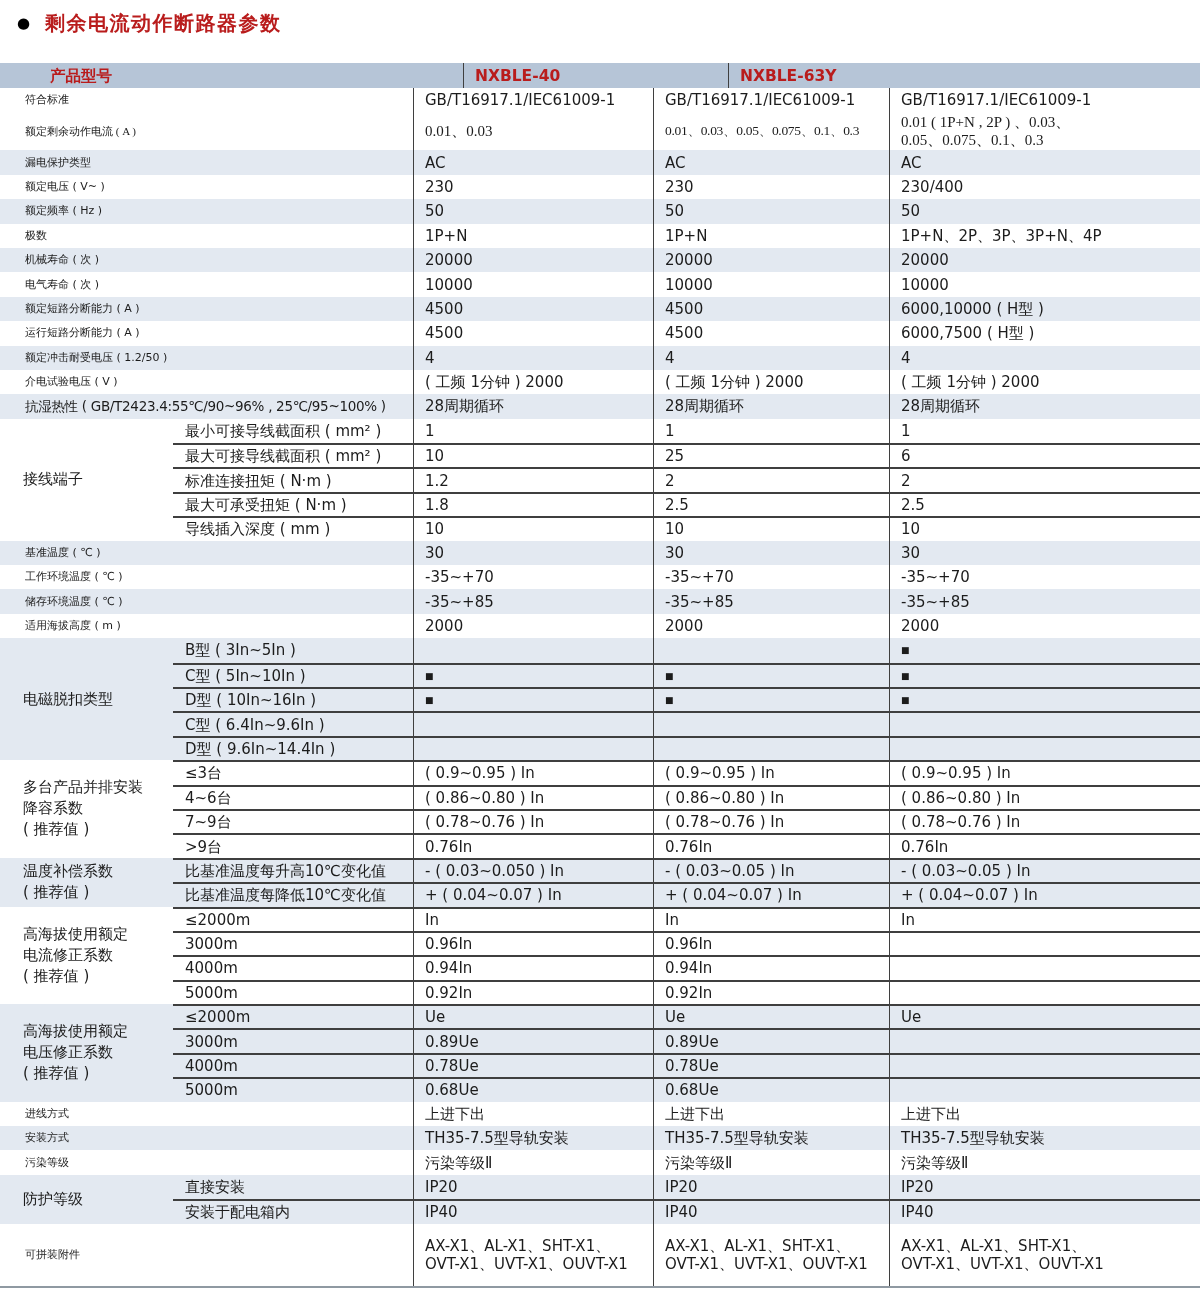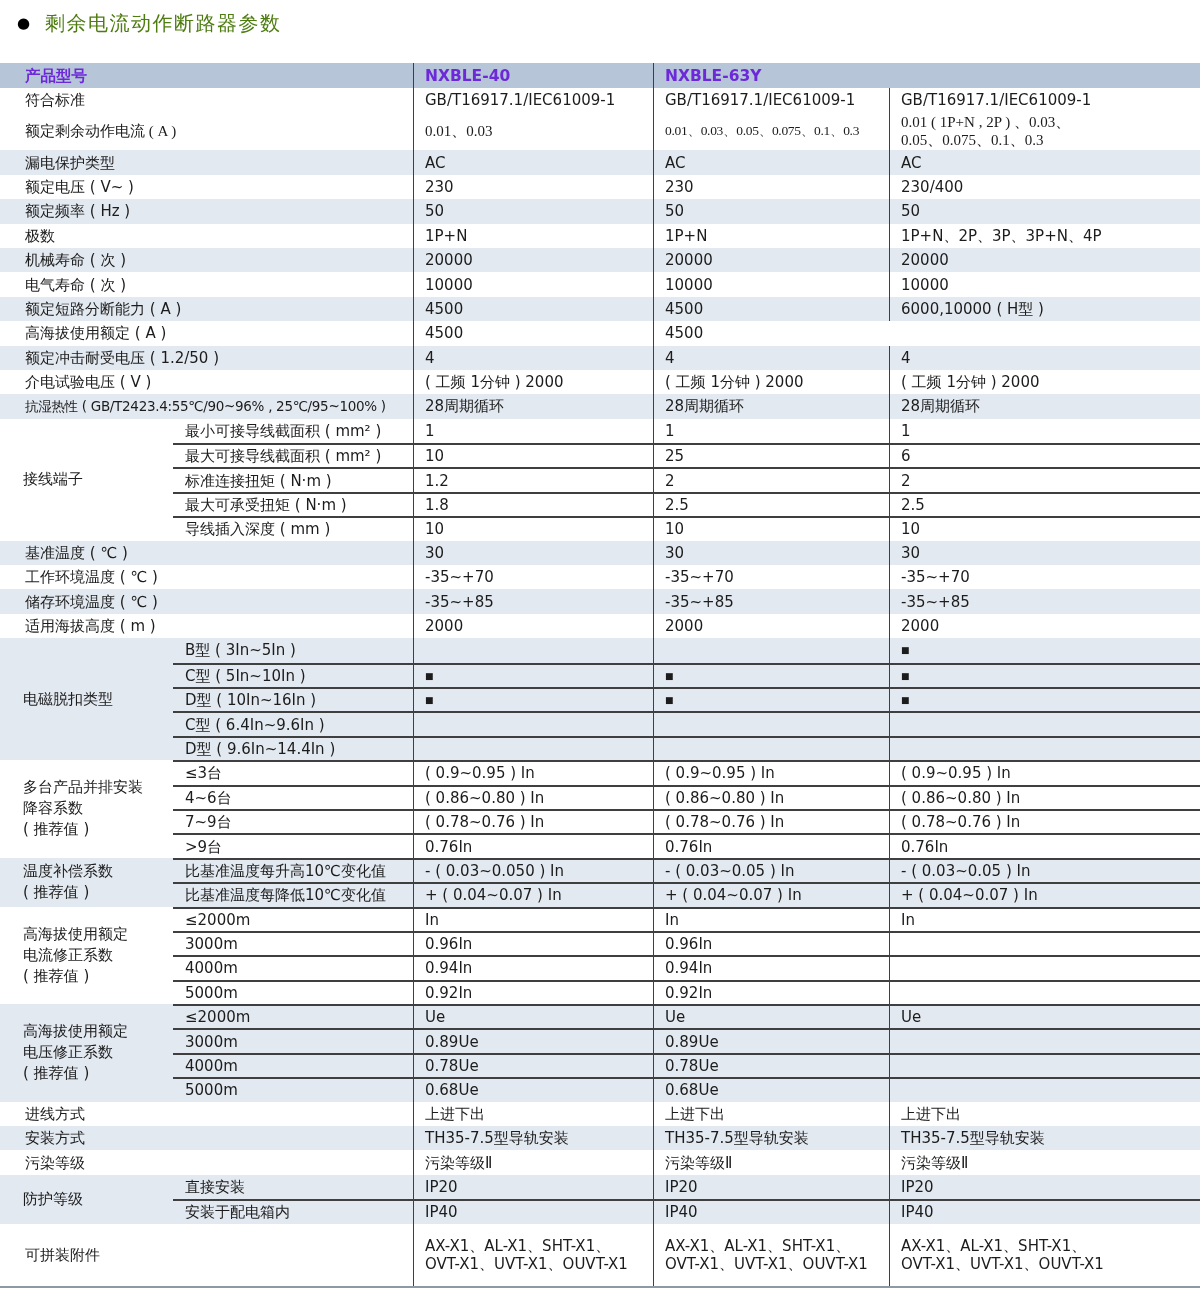--- a/index.html
+++ b/index.html
@@ -3,34 +3,34 @@
 <meta charset="utf-8">
 <style>
   html,body{margin:0;padding:0;}
   body{
     width:1200px;height:1298px;background:#ffffff;
     font-family:"DejaVu Sans","Liberation Sans",sans-serif;
     color:#1c1c1c;overflow:hidden;
   }
   .title-bar{display:flex;align-items:center;gap:15px;padding:10px 0 0 17px;height:26px;}
   .title-bar .dot{font-size:15px;line-height:1;color:#000;}
-  .title-bar h1{font-size:20px;font-weight:normal;margin:0;letter-spacing:1.5px;color:#4d7c0f;}
+  .title-bar h1{font-size:20px;font-weight:bold;margin:0;letter-spacing:1.5px;color:#b91c1c;}
 
   .spec-table{margin-top:27px;width:1200px;border-bottom:2px solid #8f99a2;}
 
   .row{display:flex;height:24.4px;}
   .row.head{height:25px;background:#b6c5d7;}
-  .row.head .lbl,.row.head .cell{font-weight:bold;font-size:15.5px;color:#6d28d9;}
+  .row.head .lbl,.row.head .cell{font-weight:bold;font-size:15.5px;color:#b91c1c;margin-left:25px;}
   .row.tall{height:38px;font-family:Liberation Serif, serif;}
   .row.xtall{height:62px;}
   .shade-alt{background:#e3e9f1;}
   .shade-white{background:#ffffff;}
 
   .lbl{width:413px;box-sizing:border-box;display:flex;align-items:center;
-       padding-left:25px;padding-right:6px;font-size:15px;line-height:18px;}
+       padding-left:25px;padding-right:6px;font-size:11px;line-height:18px;}
   .cell{box-sizing:border-box;display:flex;align-items:center;
         padding-left:11px;padding-right:4px;font-size:15px;line-height:18px;
         border-left:1.5px solid #3f3f3f;white-space:pre-line;}
   .c1{width:240px}.c2{width:236px}.c3{width:311px}
 
   .grouprow{display:flex;}
   .glabel{width:173px;box-sizing:border-box;display:flex;flex-direction:column;
           justify-content:center;padding-left:23px;padding-right:4px;
           font-size:15px;line-height:21px;white-space:pre-line;}
   .subrows{width:1027px;display:flex;flex-direction:column;}
@@ -104,23 +104,24 @@
       <div class="cell c2">10000</div>
       <div class="cell c3">10000</div>
     </div>
     <div class="row shade-alt">
       <div class="lbl">额定短路分断能力 ( A )</div>
       <div class="cell c1">4500</div>
       <div class="cell c2">4500</div>
       <div class="cell c3">6000,10000 ( H型 )</div>
     </div>
     <div class="row shade-white">
-      <div class="lbl">高海拔使用额定 ( A )</div>
+      <div class="lbl">运行短路分断能力 ( A )</div>
       <div class="cell c1">4500</div>
       <div class="cell c2">4500</div>
+      <div class="cell c3">6000,7500 ( H型 )</div>
     </div>
     <div class="row shade-alt">
       <div class="lbl">额定冲击耐受电压 ( 1.2/50 )</div>
       <div class="cell c1">4</div>
       <div class="cell c2">4</div>
       <div class="cell c3">4</div>
     </div>
     <div class="row shade-white">
       <div class="lbl">介电试验电压 ( V )</div>
       <div class="cell c1">( 工频 1分钟 ) 2000</div>

